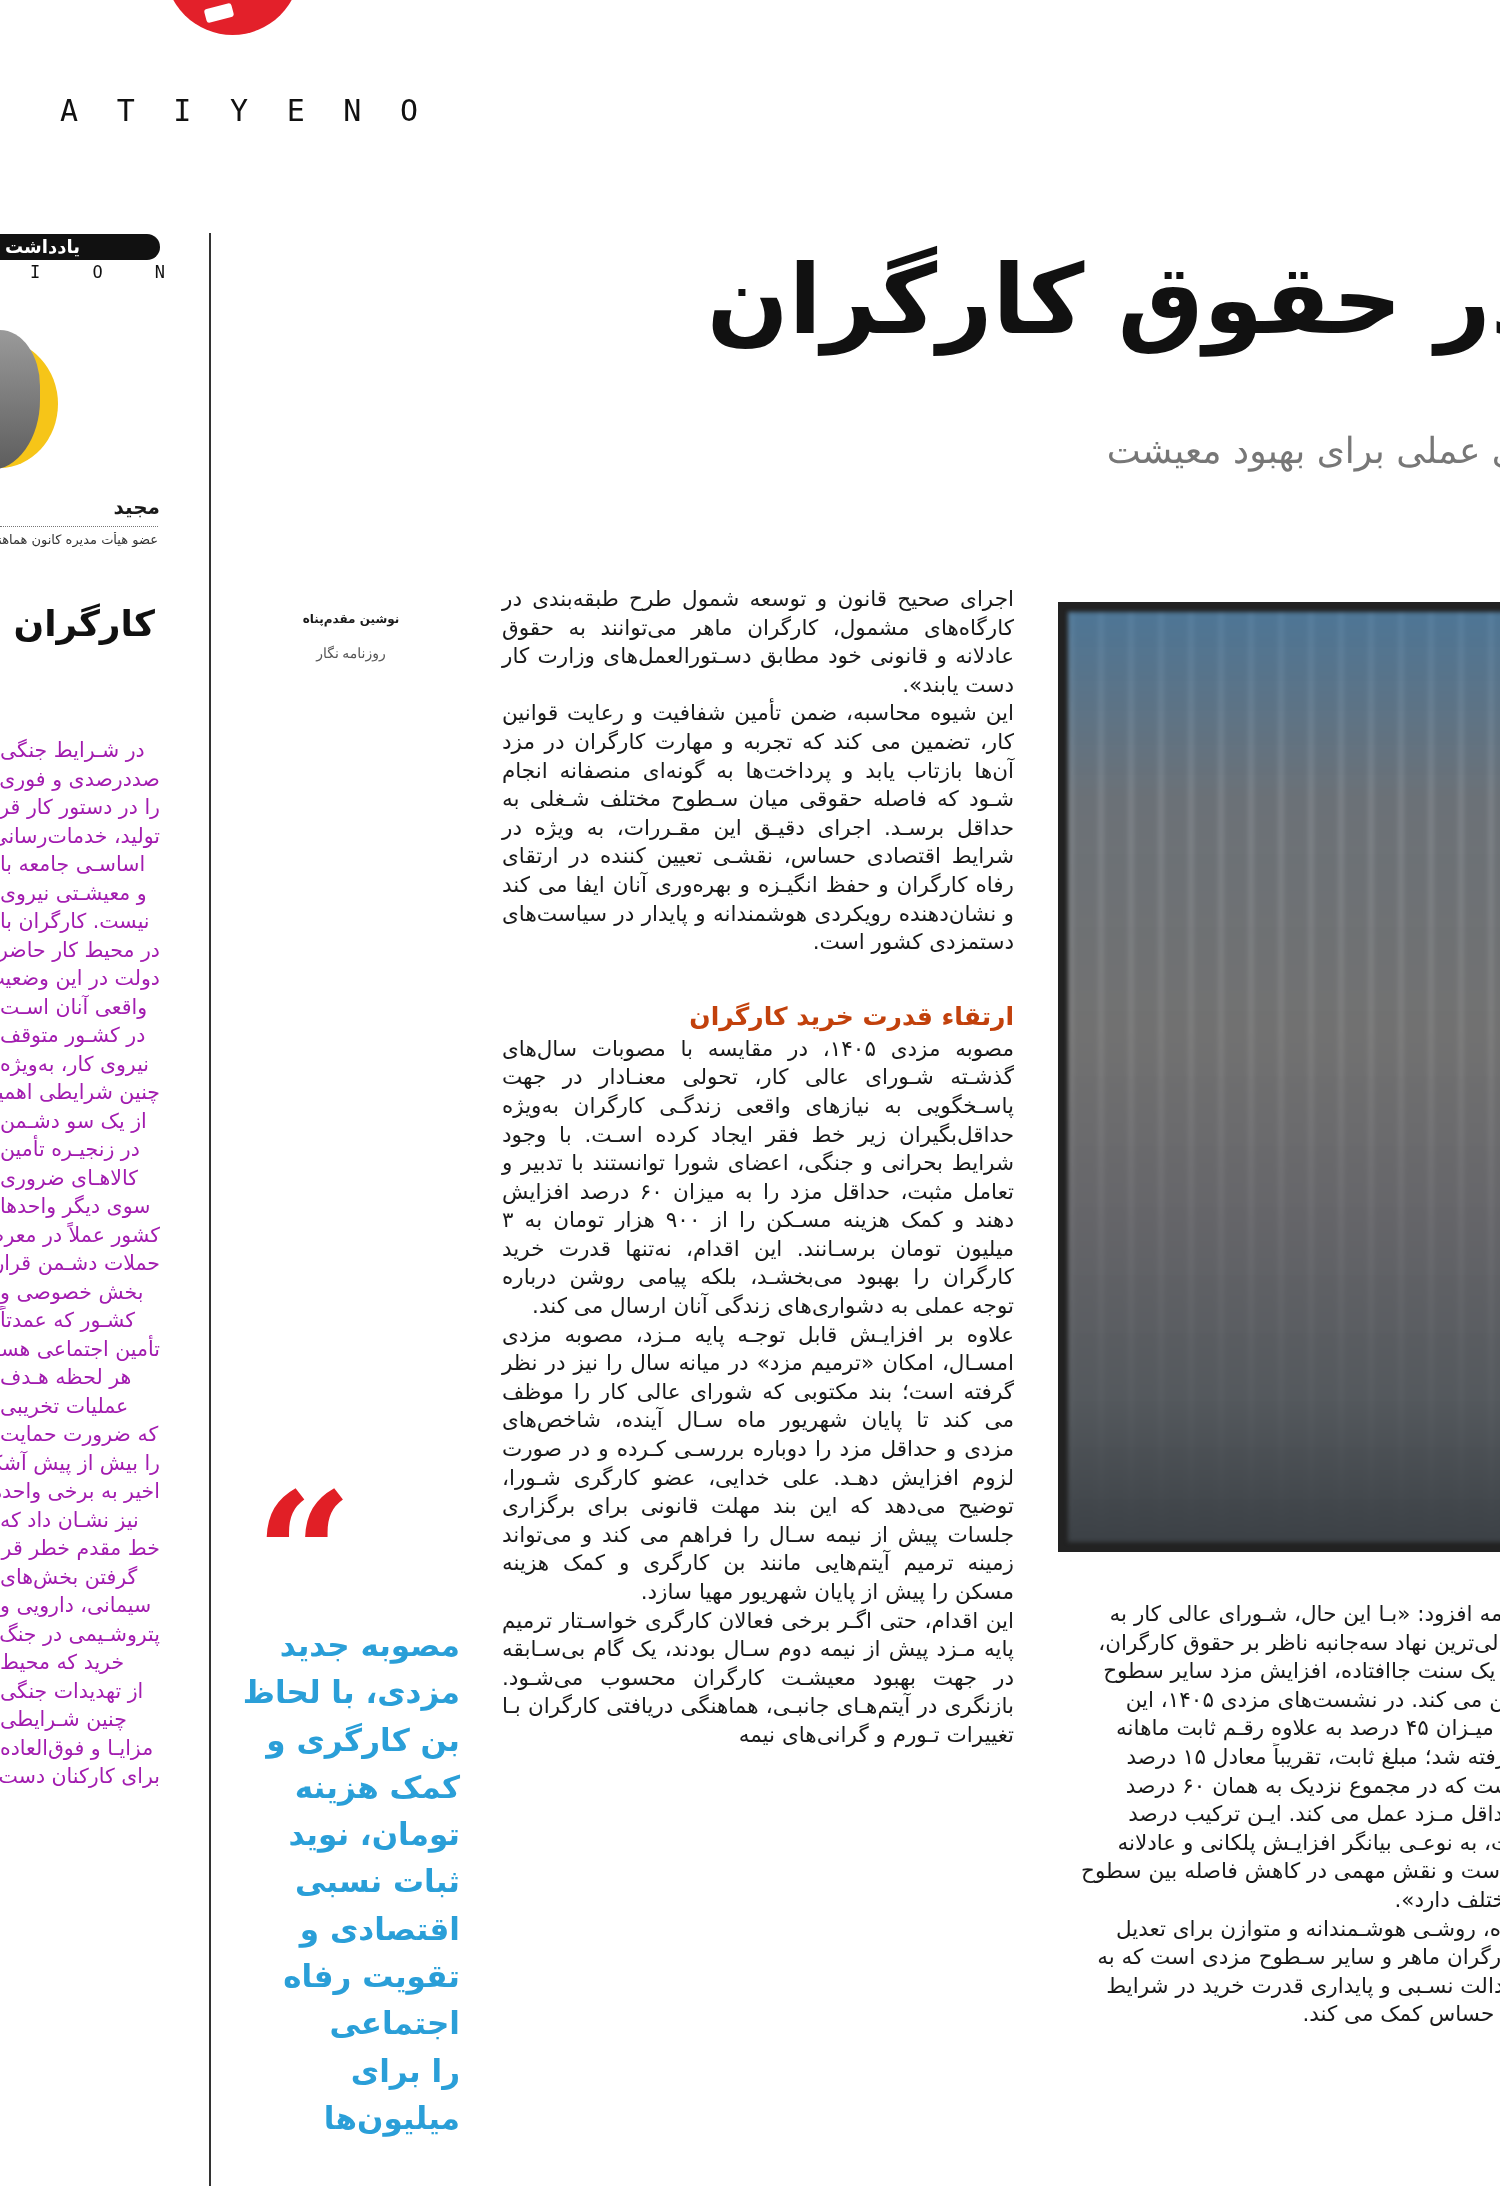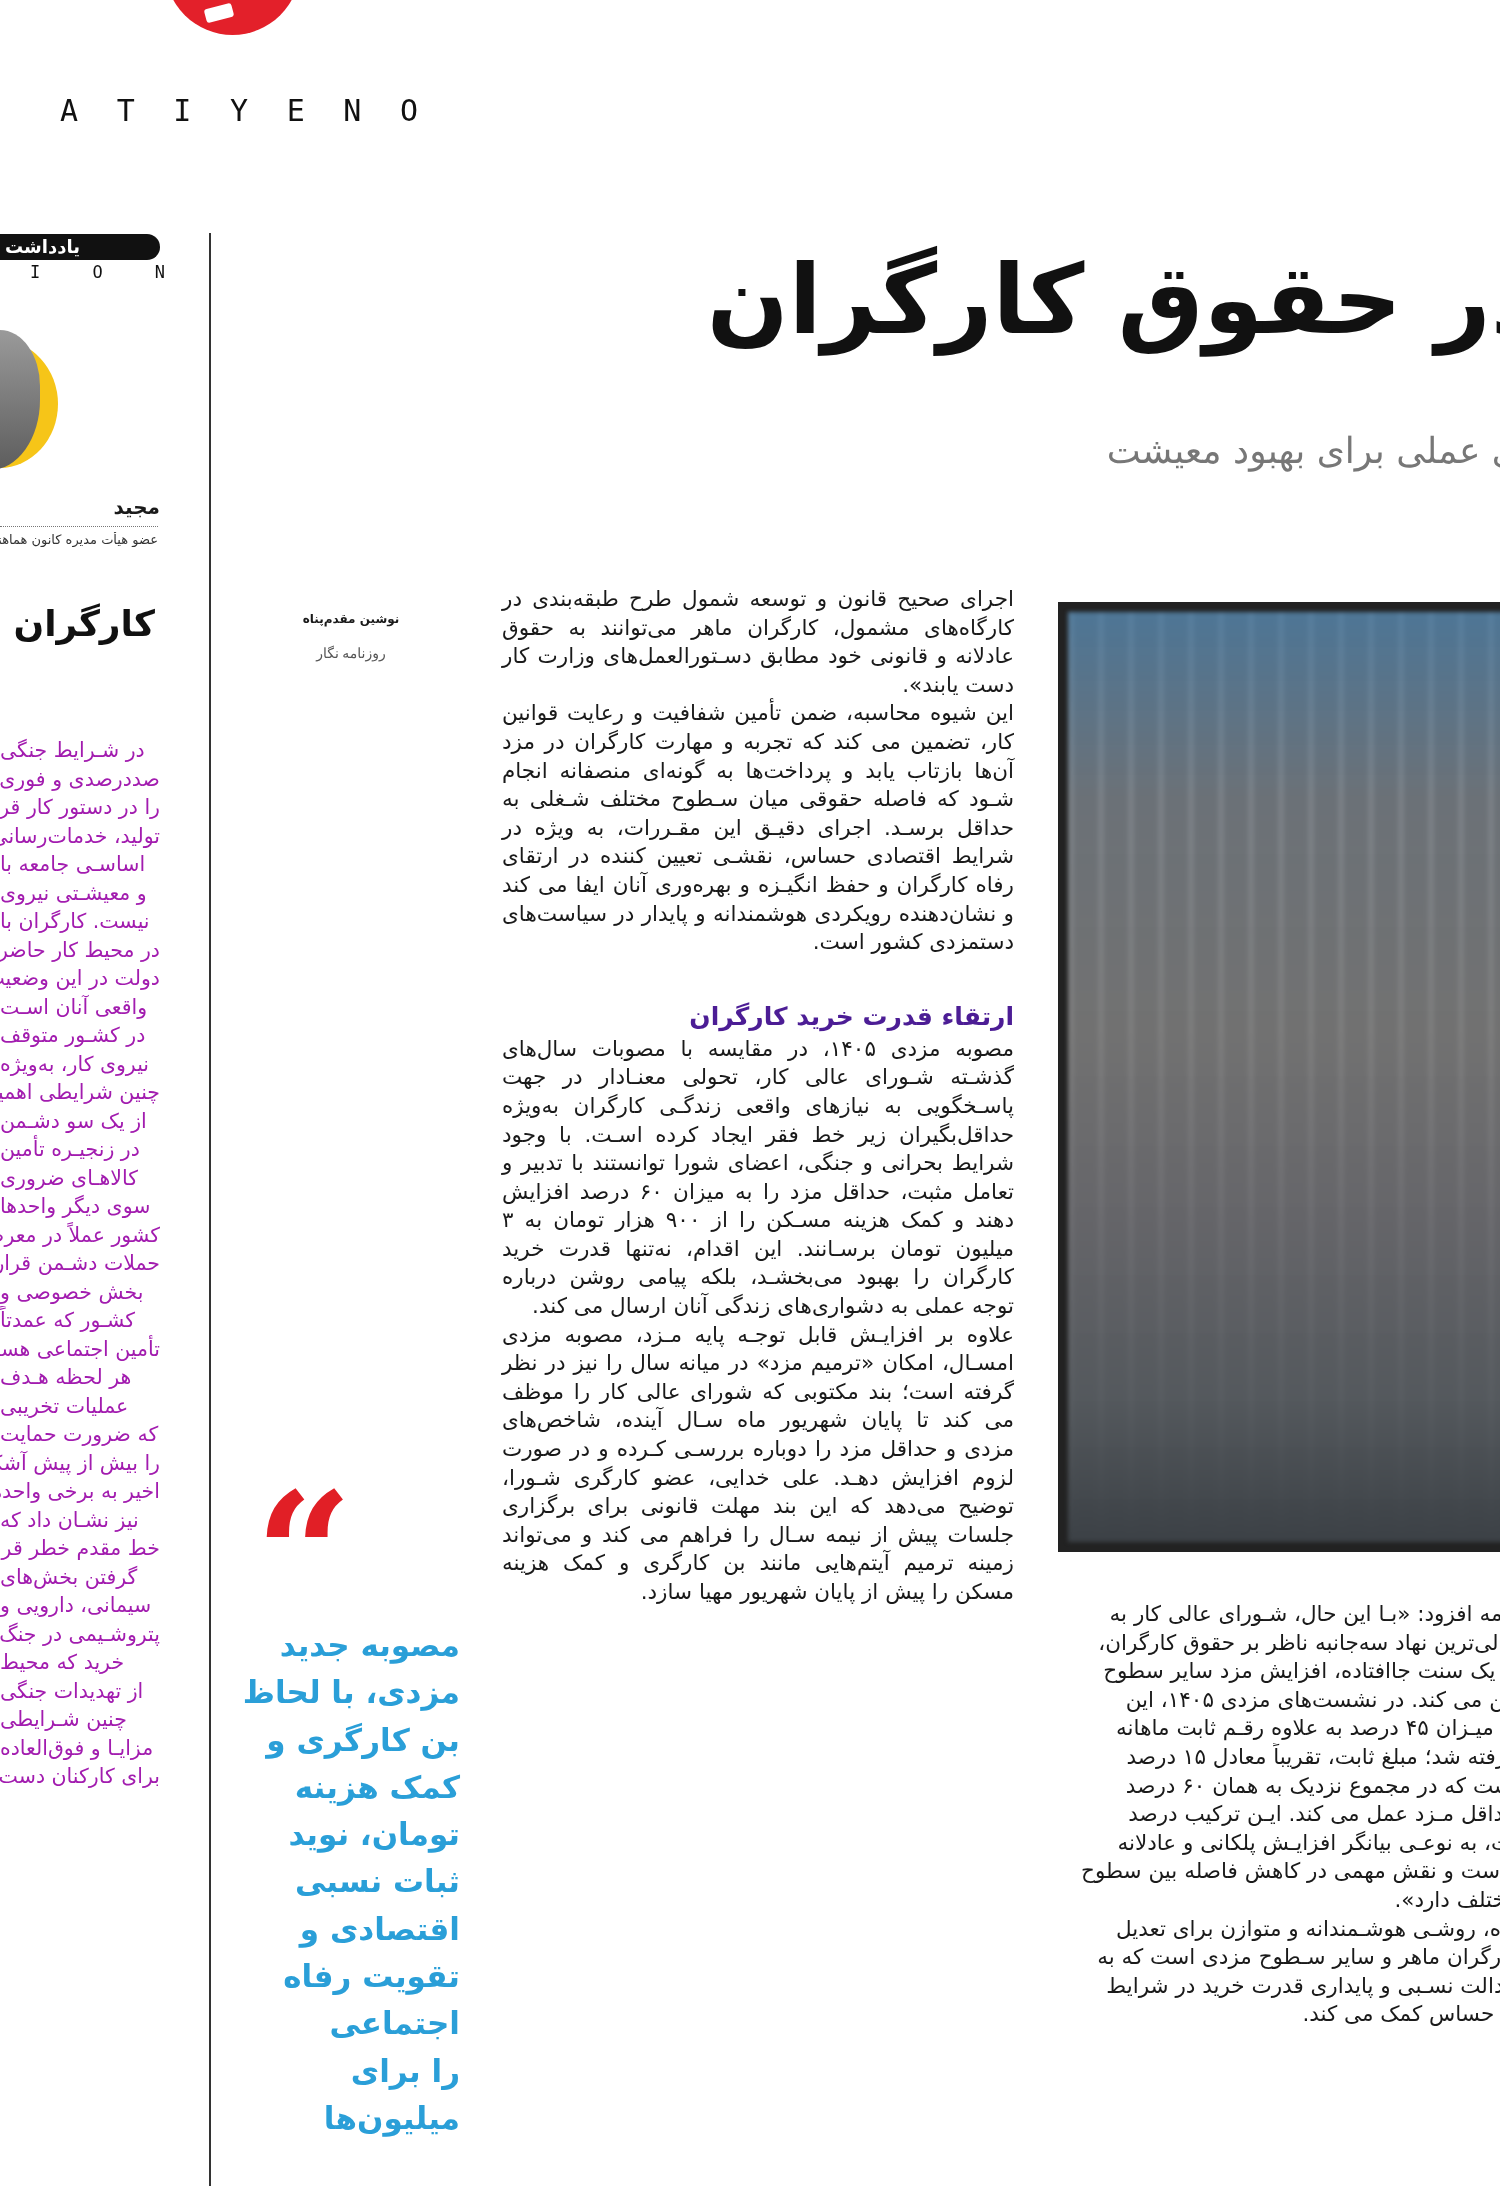--- a/index.html
+++ b/index.html
@@ -59,21 +59,21 @@
   
   .author-mid-name { left:285px; top:612px; width:132px; direction:rtl; text-align:center; font-weight:bold; font-size:12px; }
   .author-mid-role { left:285px; top:645px; width:132px; direction:rtl; text-align:center; font-size:14px; color:#555;font-family:Liberation Serif, serif; }
 
   
   .center-col {
     left:502px; top:585px; width:512px; direction:rtl; text-align:justify; text-align-last:right;
     font-size:21.5px; line-height:28.6px; color:#1a1a1a;
   }
   .center-col p { margin:0; }
-  .center-col h3 { margin:44px 0 2px 0; color:#4c1d95; font-size:25px; line-height:32px; font-weight:bold; }
+  .center-col h3 { margin:44px 0 2px 0; color:#c2410c; font-size:25px; line-height:32px; font-weight:bold; }
 
   
   .quote-mark { left:255px; top:1470px; font-size:170px; line-height:170px; color:#e11f26; font-family:"DejaVu Serif", serif; font-weight:bold; }
   .quote-text {
     left:250px; top:1622px; width:210px; direction:rtl; 
     font-size:31px; line-height:47.3px; color:#2a9fd8; font-weight:bold;
   }
   .quote-text div { white-space:nowrap; }
 
   
@@ -172,20 +172,21 @@
 
 <div class="abs author-mid-name">نوشین مقدم‌پناه</div>
 <div class="abs author-mid-role">روزنامه نگار</div>
 
 <div class="abs center-col">
   <p>اجرای صحیح قانون و توسعه شمول طرح طبقه‌بندی در کارگاه‌های مشمول، کارگران ماهر می‌توانند به حقوق عادلانه و قانونی خود مطابق دسـتورالعمل‌های وزارت کار دست یابند».</p>
   <p>این شیوه محاسبه، ضمن تأمین شفافیت و رعایت قوانین کار، تضمین می کند که تجربه و مهارت کارگران در مزد آن‌ها بازتاب یابد و پرداخت‌ها به گونه‌ای منصفانه انجام شـود که فاصله حقوقی میان سـطوح مختلف شـغلی به حداقل برسـد. اجرای دقیـق این مقـررات، به ویژه در شرایط اقتصادی حساس، نقشـی تعیین کننده در ارتقای رفاه کارگران و حفظ انگیـزه و بهره‌وری آنان ایفا می کند و نشان‌دهنده رویکردی هوشمندانه و پایدار در سیاست‌های دستمزدی کشور است.</p>
   <h3>ارتقاء قدرت خرید کارگران</h3>
   <p>مصوبه مزدی ۱۴۰۵، در مقایسه با مصوبات سال‌های گذشـته شـورای عالی کار، تحولی معنـادار در جهت پاسـخگویی به نیازهای واقعی زندگـی کارگران به‌ویژه حداقل‌بگیران زیر خط فقر ایجاد کرده اسـت. با وجود شرایط بحرانی و جنگی، اعضای شورا توانستند با تدبیر و تعامل مثبت، حداقل مزد را به میزان ۶۰ درصد افزایش دهند و کمک هزینه مسـکن را از ۹۰۰ هزار تومان به ۳ میلیون تومان برسـانند. این اقدام، نه‌تنها قدرت خرید کارگران را بهبود می‌بخشـد، بلکه پیامی روشن درباره توجه عملی به دشواری‌های زندگی آنان ارسال می کند.</p>
   <p>علاوه بر افزایـش قابل توجـه پایه مـزد، مصوبه مزدی امسـال، امکان «ترمیم مزد» در میانه سال را نیز در نظر گرفته است؛ بند مکتوبی که شورای عالی کار را موظف می کند تا پایان شهریور ماه سـال آینده، شاخص‌های مزدی و حداقل مزد را دوباره بررسـی کـرده و در صورت لزوم افزایش دهـد. علی خدایی، عضو کارگری شـورا، توضیح می‌دهد که این بند مهلت قانونی برای برگزاری جلسات پیش از نیمه سـال را فراهم می کند و می‌تواند زمینه ترمیم آیتم‌هایی مانند بن کارگری و کمک هزینه مسکن را پیش از پایان شهریور مهیا سازد.</p>
+  <p>این اقدام، حتی اگـر برخی فعالان کارگری خواسـتار ترمیم پایه مـزد پیش از نیمه دوم سـال بودند، یک گام بی‌سـابقه در جهت بهبود معیشـت کارگران محسوب می‌شـود. بازنگری در آیتم‌هـای جانبـی، هماهنگی دریافتی کارگران بـا تغییرات تـورم و گرانی‌های نیمه</p>
 </div>
 
 <div class="abs quote-mark">“</div>
 <div class="abs quote-text" id="quoteText">
     <div>مصوبه جدید</div>
     <div>مزدی، با لحاظ</div>
     <div>بن کارگری و</div>
     <div>کمک هزینه</div>
     <div>تومان، نوید</div>
     <div>ثبات نسبی</div>

